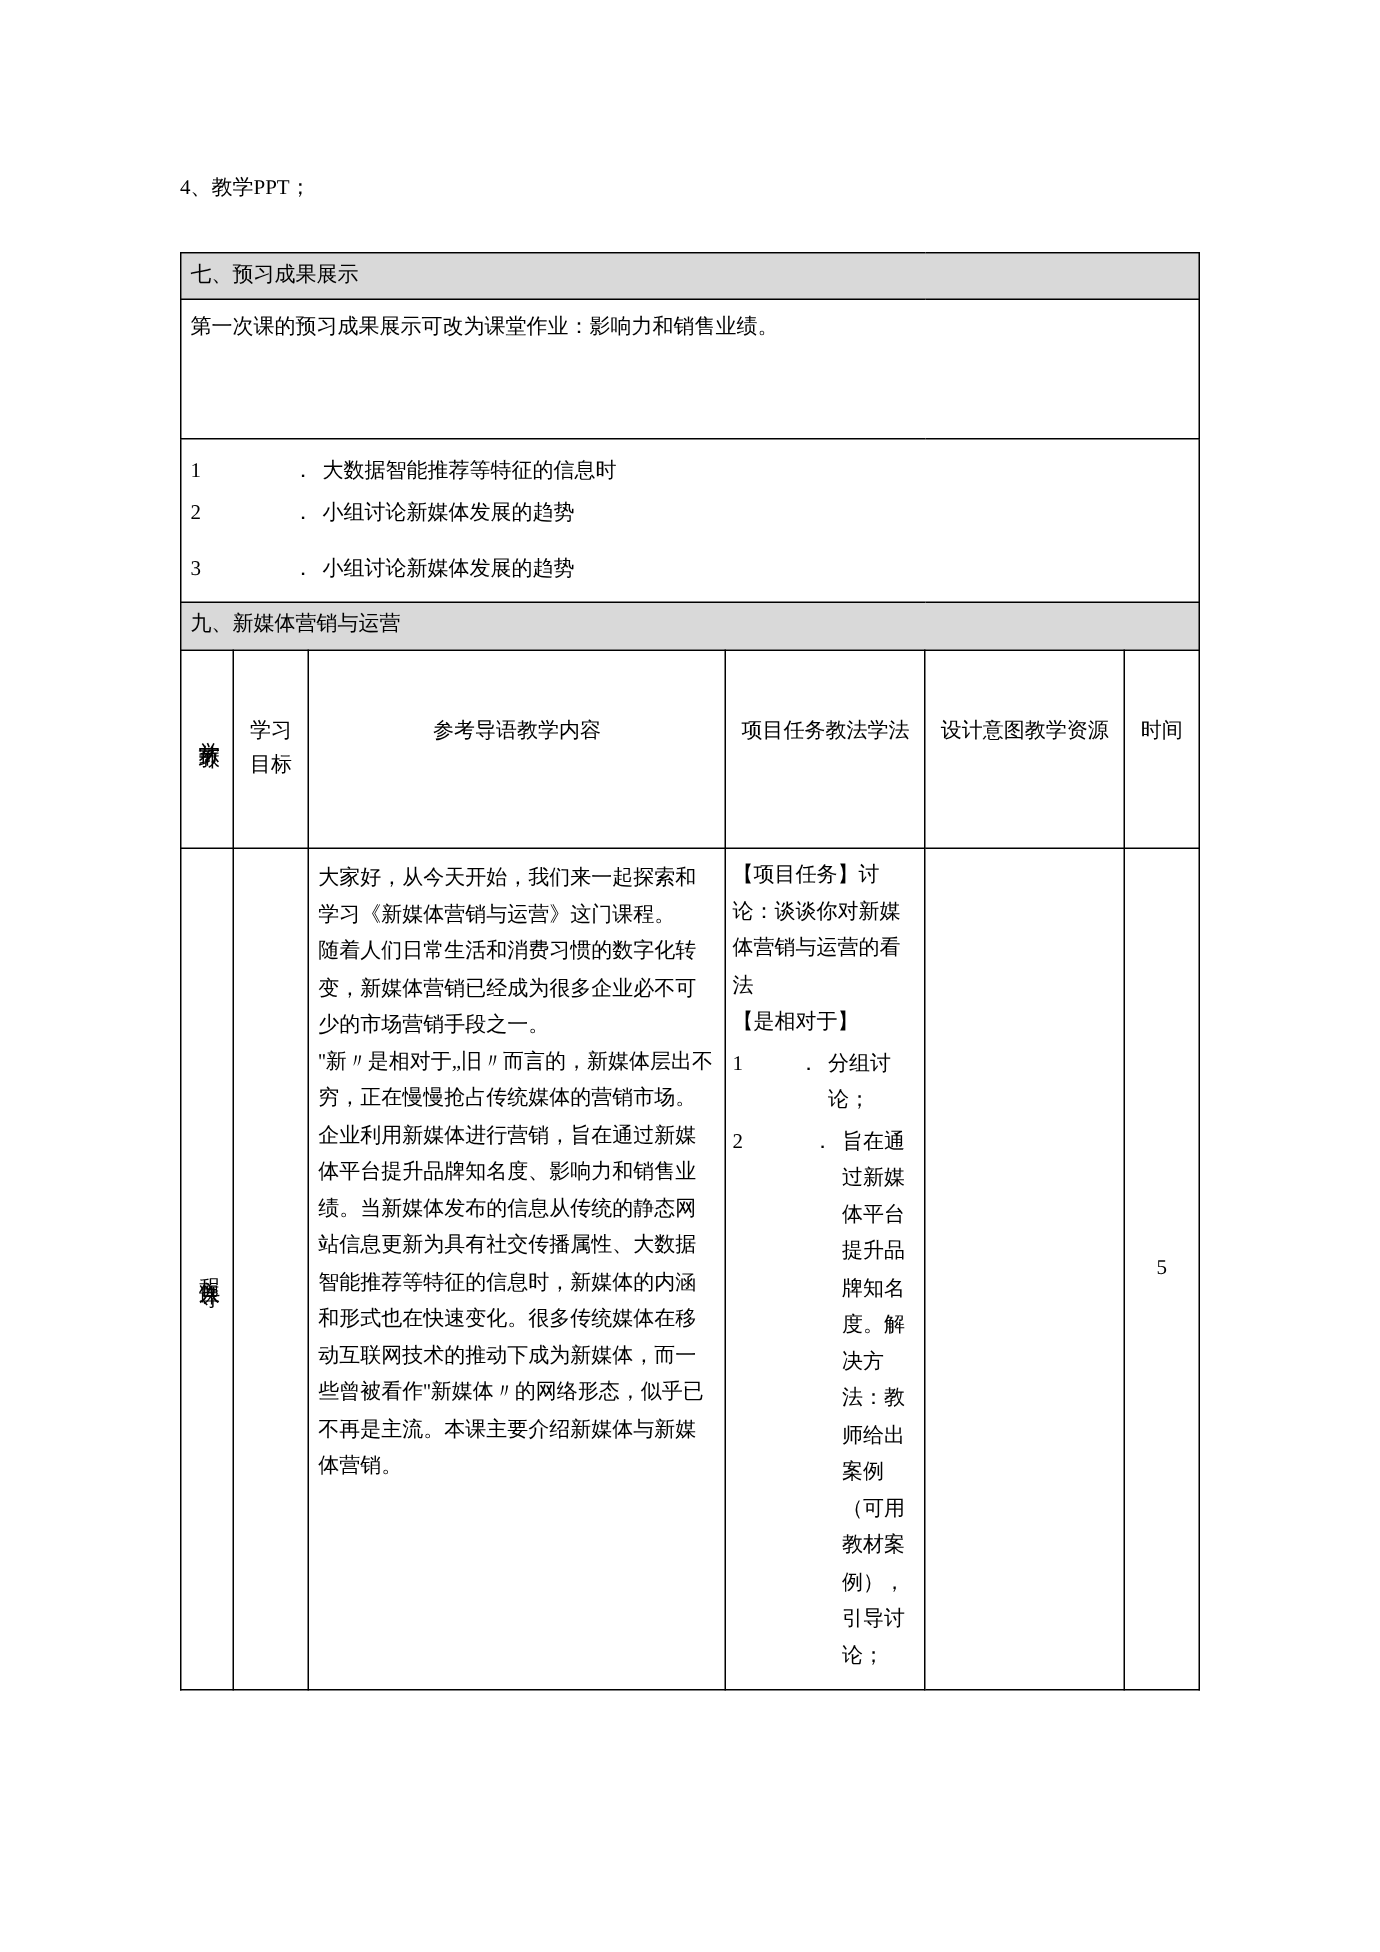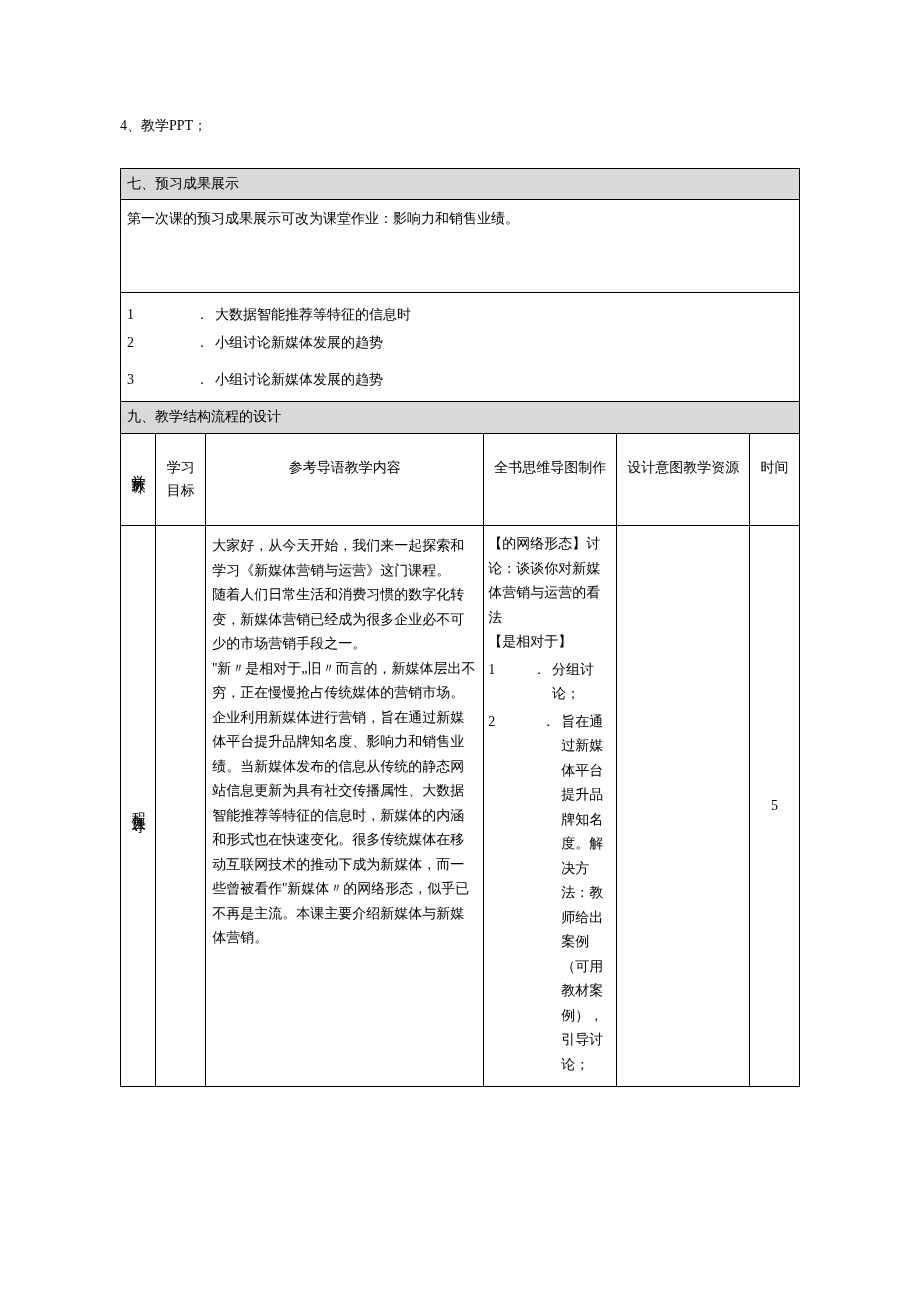--- a/index.html
+++ b/index.html
@@ -52,21 +52,21 @@
   .numlist .dot {
     width: 70px;
     text-align: right;
     padding-right: 6px;
   }
   .numlist .dot.short {
     width: 55px;
   }
   .inner-header {
     text-align: center;
-    padding: 22px 4px;
+    padding: 42px 4px;
     line-height: 1.7;
   }
   .vert {
     writing-mode: vertical-rl;
     text-orientation: upright;
     letter-spacing: 2px;
     display: inline-block;
   }
   .col-left {
     text-align: center;
@@ -127,42 +127,42 @@
         </div>
         <div class="numlist" style="margin-top:12px;">
           <span class="num">3</span>
           <span class="dot">．</span>
           <span>小组讨论新媒体发展的趋势</span>
         </div>
       </td>
     </tr>
 
     <tr>
-      <td colspan="6" class="sec-header">九、教学结构流程的设计</td>
+      <td colspan="6" class="sec-header">九、新媒体营销与运营</td>
     </tr>
 
     <tr>
       <td class="inner-header">
         <span class="vert">学节教环</span>
       </td>
       <td class="inner-header">学习目标</td>
       <td class="inner-header">参考导语教学内容</td>
-      <td class="inner-header">全书思维导图制作</td>
+      <td class="inner-header">项目任务教法学法</td>
       <td class="inner-header">设计意图教学资源</td>
       <td class="inner-header">时间</td>
     </tr>
 
     <tr class="row1h">
       <td class="col-left" style="vertical-align:middle;">
         <span class="vert">程入课导</span>
       </td>
       <td class="content-cell"></td>
       <td class="content-cell">大家好，从今天开始，我们来一起探索和学习《新媒体营销与运营》这门课程。<br>随着人们日常生活和消费习惯的数字化转变，新媒体营销已经成为很多企业必不可少的市场营销手段之一。<br>''新〃是相对于„旧〃而言的，新媒体层出不穷，正在慢慢抢占传统媒体的营销市场。企业利用新媒体进行营销，旨在通过新媒体平台提升品牌知名度、影响力和销售业绩。当新媒体发布的信息从传统的静态网站信息更新为具有社交传播属性、大数据智能推荐等特征的信息时，新媒体的内涵和形式也在快速变化。很多传统媒体在移动互联网技术的推动下成为新媒体，而一些曾被看作''新媒体〃的网络形态，似乎已不再是主流。本课主要介绍新媒体与新媒体营销。</td>
       <td class="method-cell">
-        <div>【的网络形态】讨论：谈谈你对新媒体营销与运营的看法</div>
+        <div>【项目任务】讨论：谈谈你对新媒体营销与运营的看法</div>
         <div>【是相对于】</div>
         <div class="numlist">
           <span class="num">1</span>
           <span class="dot short">．</span>
           <span>分组讨论；</span>
         </div>
         <div class="numlist">
           <span class="num">2</span>
           <span class="dot short">．</span>
           <span style="flex:1">旨在通过新媒体平台提升品牌知名度。解决方法：教师给出案例（可用教材案例），引导讨论；</span>

